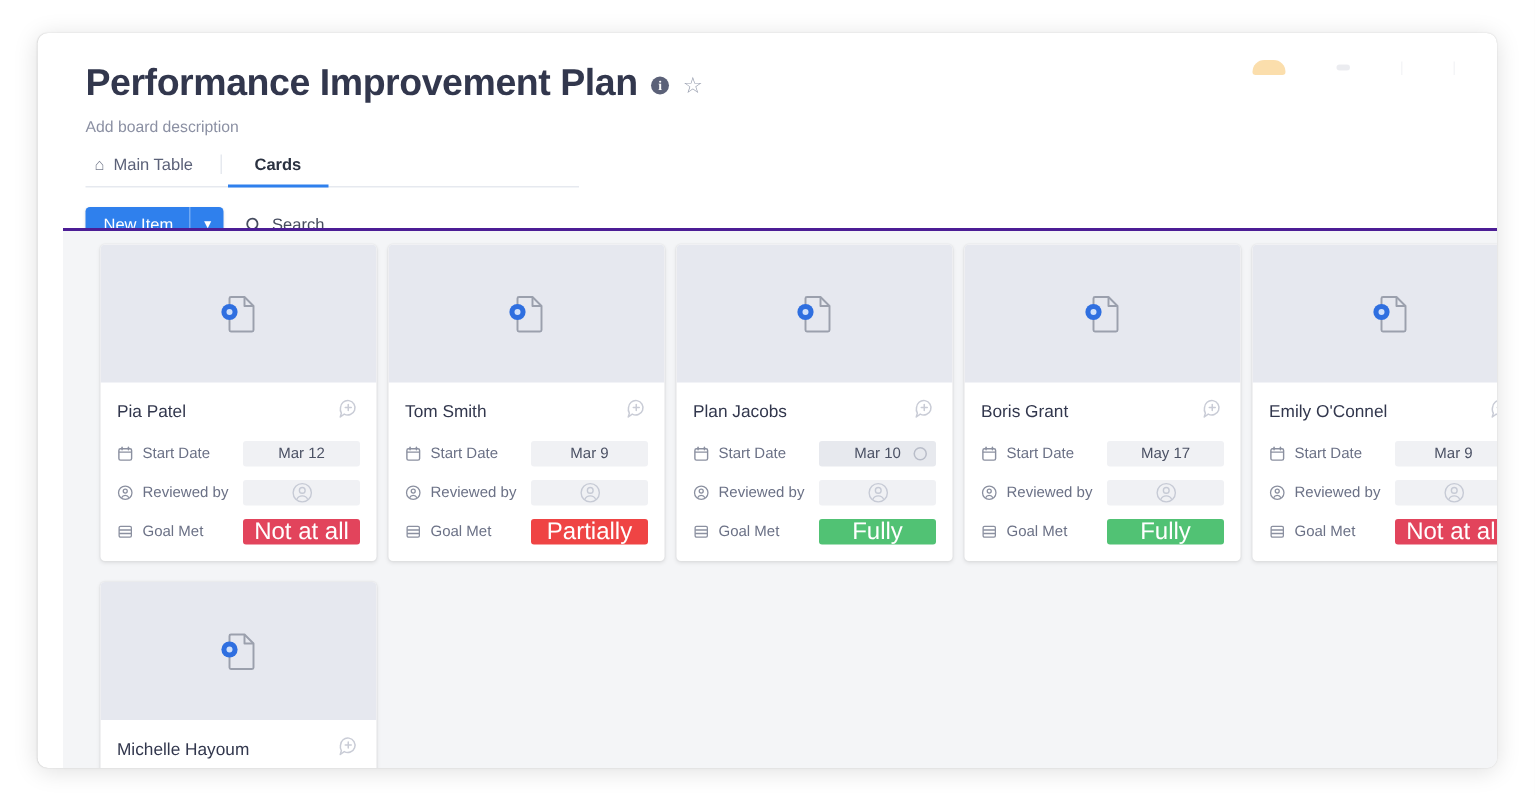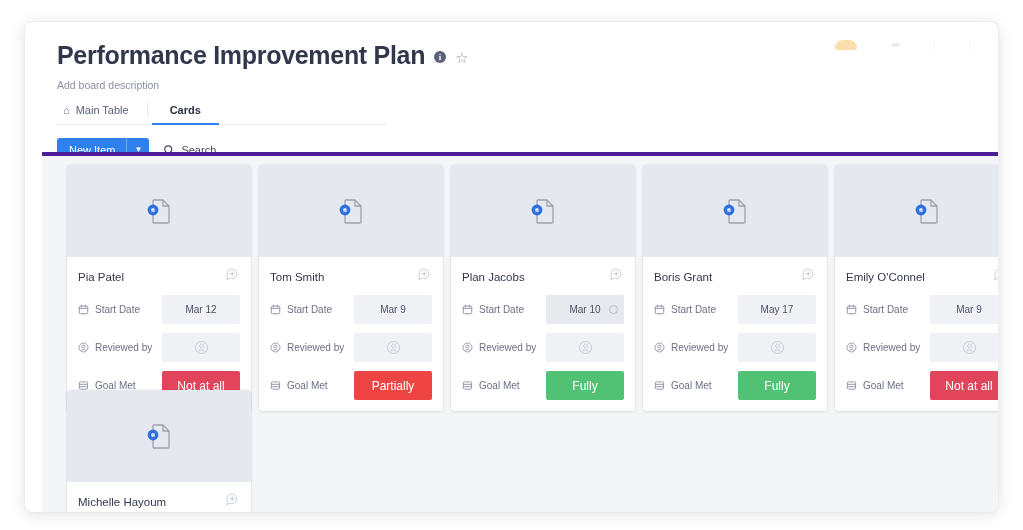--- a/index.html
+++ b/index.html
@@ -80,21 +80,21 @@
   .new-item .car { padding: 6px 7px 7px 7px; font-size: 8px; display: flex; align-items: center; }
 
   .search-btn { display: flex; align-items: center; gap: 6px; font-size: 11px; color: #454b5e; cursor: pointer; }
   .search-btn svg { display: block; }
 
   
   .board {
     position: absolute; left: 17px; top: 130px;
     width: 956px; height: 360px;
     background: #f4f5f7;
-    border-top: 4px solid #4c1d95;
+    border-top: 2px solid #4c1d95;
   }
   .cards-row { position: absolute; top: 9px; left: 25px; display: flex; gap: 8px; }
   .cards-row2 { position: absolute; top: 234px; left: 25px; display: flex; gap: 8px; }
 
   .card {
     width: 184px;
     background: #ffffff;
     border-radius: 3px;
     box-shadow: 0 1px 3px rgba(0,0,0,.09), 0 0 0 1px rgba(0,0,0,.02);
     overflow: hidden;
@@ -109,31 +109,31 @@
   .card-name { font-size: 11.5px; color: #32374d; padding-top: 4px; }
   .comment-ic { color: #c9ccd6; flex: 0 0 auto; }
 
   .field { display: flex; align-items: center; margin-top: 9px; }
   .field-label {
     display: flex; align-items: center; gap: 6px;
     font-size: 10px; color: #6b7186; width: 84px; flex: 0 0 auto;
   }
   .field-label svg { display: block; flex: 0 0 auto; }
   .field-value {
-    flex: 1 1 auto; height: 29px; border-radius: 2px;
+    flex: 1 1 auto; height: 17px; border-radius: 2px;
     background: #f0f1f4; display: flex; align-items: center; justify-content: center;
     font-size: 10px; color: #4b5164; position: relative;
   }
   .field-value.hovered { background: #e7e9ee; }
   .clear-dot {
     position: absolute; right: 6px; width: 9px; height: 9px;
     border-radius: 50%; border: 1px solid #b9bdc9;
   }
   .field-value.person { color: #c4c8d2; }
-  .status { color: #fff; font-size: 12px; border-radius: 2px; }
+  .status { color: #fff; font-size: 16px; border-radius: 2px; }
   .status.red     { background: #e2445c; }
   .status.orange  { background: #ef4444; }
   .status.green   { background: #51c274; }
 
   
   .doc-ic { position: relative; width: 26px; height: 28px; }
 </style>
 </head>
 <body>
 

